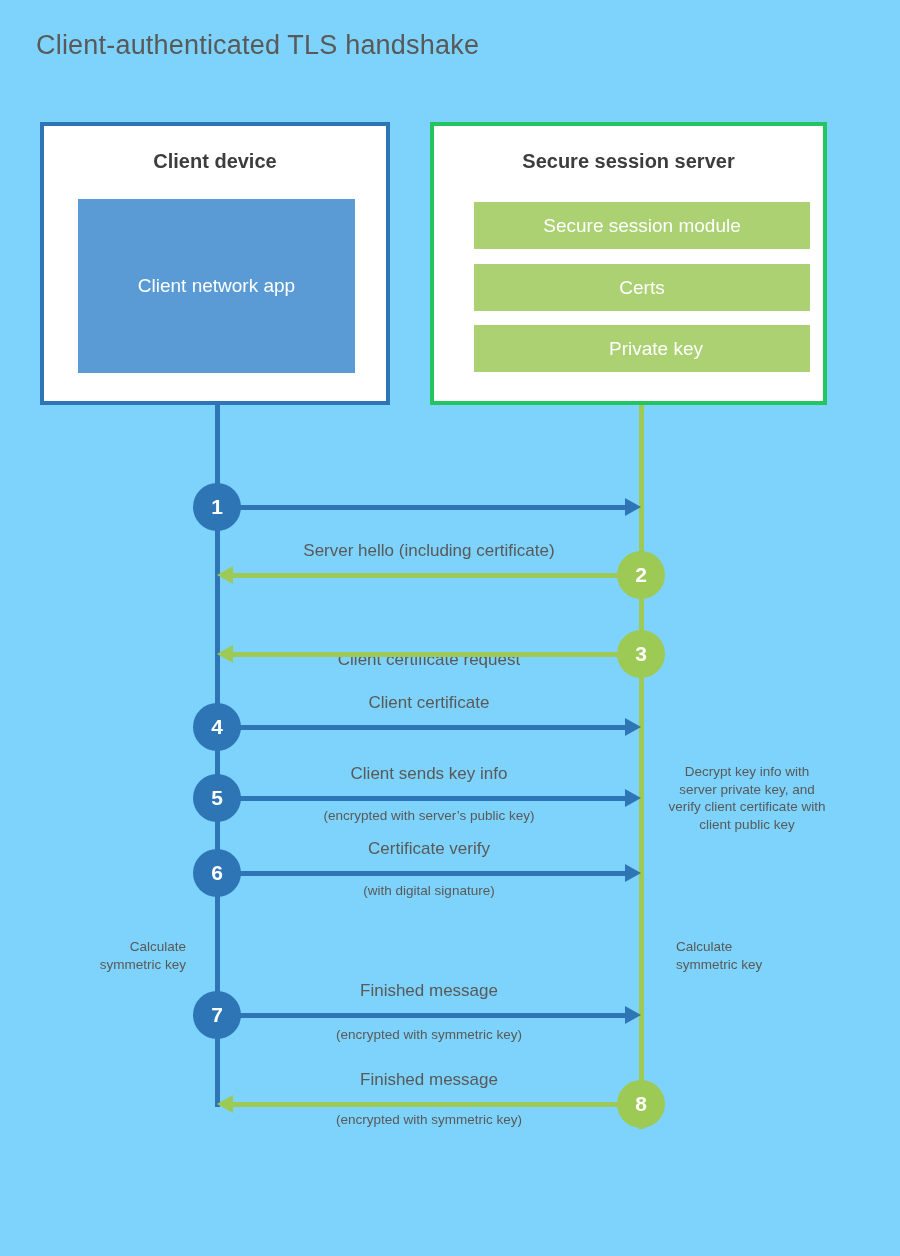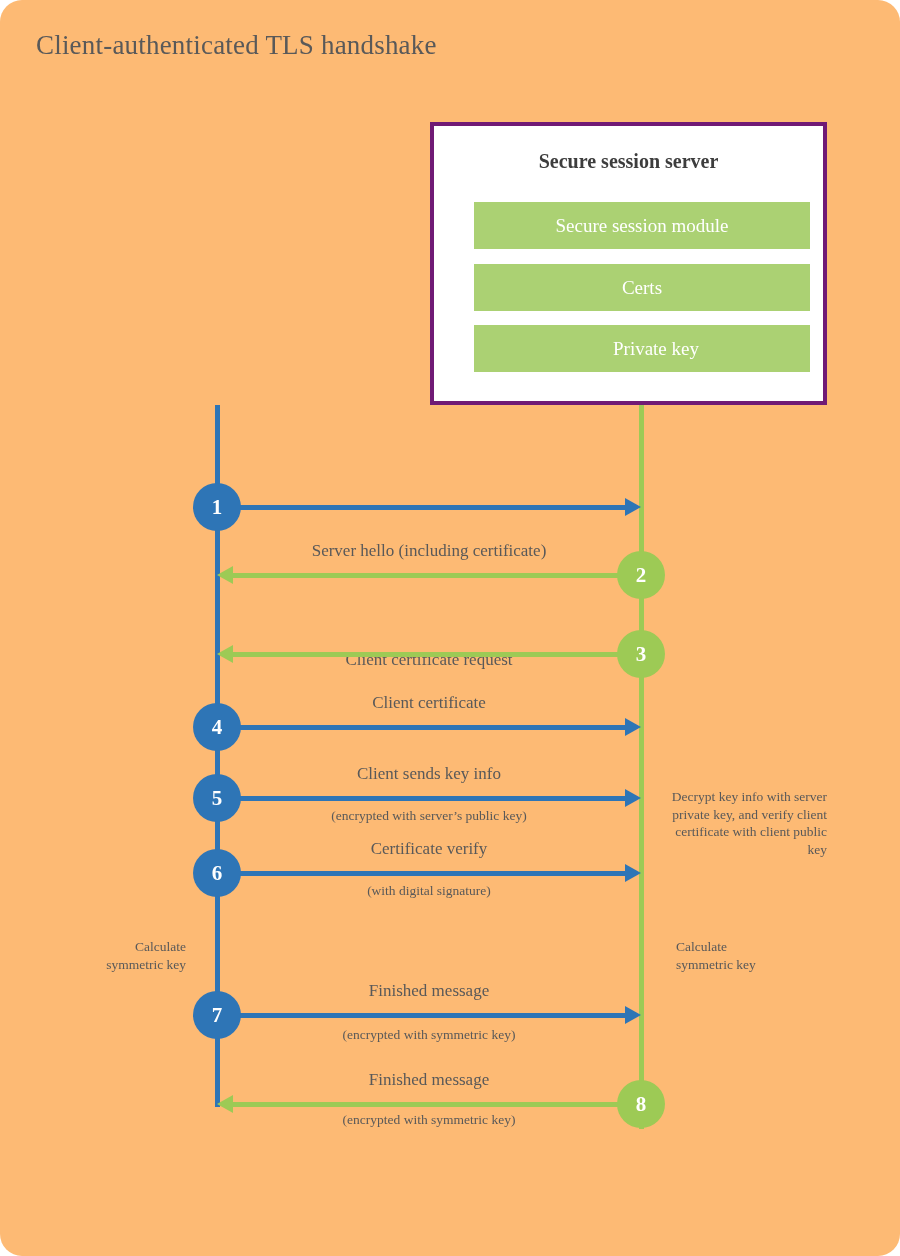--- a/index.html
+++ b/index.html
@@ -1,42 +1,41 @@
 <!DOCTYPE html>
 <html><head>
 <meta charset="utf-8">
 <style>
   * { margin: 0; padding: 0; box-sizing: border-box; }
   html, body { background: #ffffff; }
   .canvas {
     position: relative;
     width: 900px;
     height: 1256px;
-    background: #fdba74;
-    font-family: Liberation Serif, serif;
+    background: #7dd3fc;
+    font-family: Liberation Sans, sans-serif;
     overflow: hidden;
-    border-radius: 22px;
   }
   .title {
     position: absolute;
     left: 36px; top: 30px;
     font-size: 27px;
     font-weight: 400;
     color: #595959;
     letter-spacing: 0.2px;
   }
   
   .actor-box {
     position: absolute;
     top: 122px;
     height: 283px;
     background: #ffffff;
   }
   .actor-box.client { left: 40px; width: 350px; border: 4px solid #2E75B6; }
-  .actor-box.server { left: 430px; width: 397px; border: 4px solid #701a75; }
+  .actor-box.server { left: 430px; width: 397px; border: 4px solid #22c55e; }
   .actor-title {
     position: absolute;
     left: 0; right: 0; top: 24px;
     text-align: center;
     font-size: 20px;
     font-weight: 700;
     color: #3d3d3d;
   }
   .app-box {
     position: absolute;
@@ -107,31 +106,37 @@
   }
   .step-circle.blue  { background: #2E75B6; left: 193px; }
   .step-circle.green { background: #9DCA55; left: 617px; }
   
   .side-note {
     position: absolute;
     font-size: 13.5px;
     color: #595959;
     line-height: 1.3;
   }
-  .note-decrypt { left: 667px; top: 763px; width: 160px; text-align: right; margin-top: 25px; }
+  .note-decrypt { left: 667px; top: 763px; width: 160px; text-align: center; }
   .calc-left  { left: 86px; top: 938px; width: 100px; text-align: right; }
   .calc-right { left: 676px; top: 938px; width: 100px; text-align: left; }
 </style>
 </head>
 <body>
 
 <div class="canvas">
 
   <h1 class="title">Client-authenticated TLS handshake</h1>
 
+  <div class="actor-box client">
+    <div class="actor-title">Client device</div>
+    <div class="app-box">
+      <div class="app-label">Client network app</div>
+    </div>
+  </div>
 
   <div class="actor-box server">
     <div class="actor-title">Secure session server</div>
     <div class="server-bar b0">Secure session module</div>
     <div class="server-bar b1">Certs</div>
     <div class="server-bar b2">Private key</div>
   </div>
 
   <div class="lifeline client"></div>
   <div class="lifeline server"></div>

